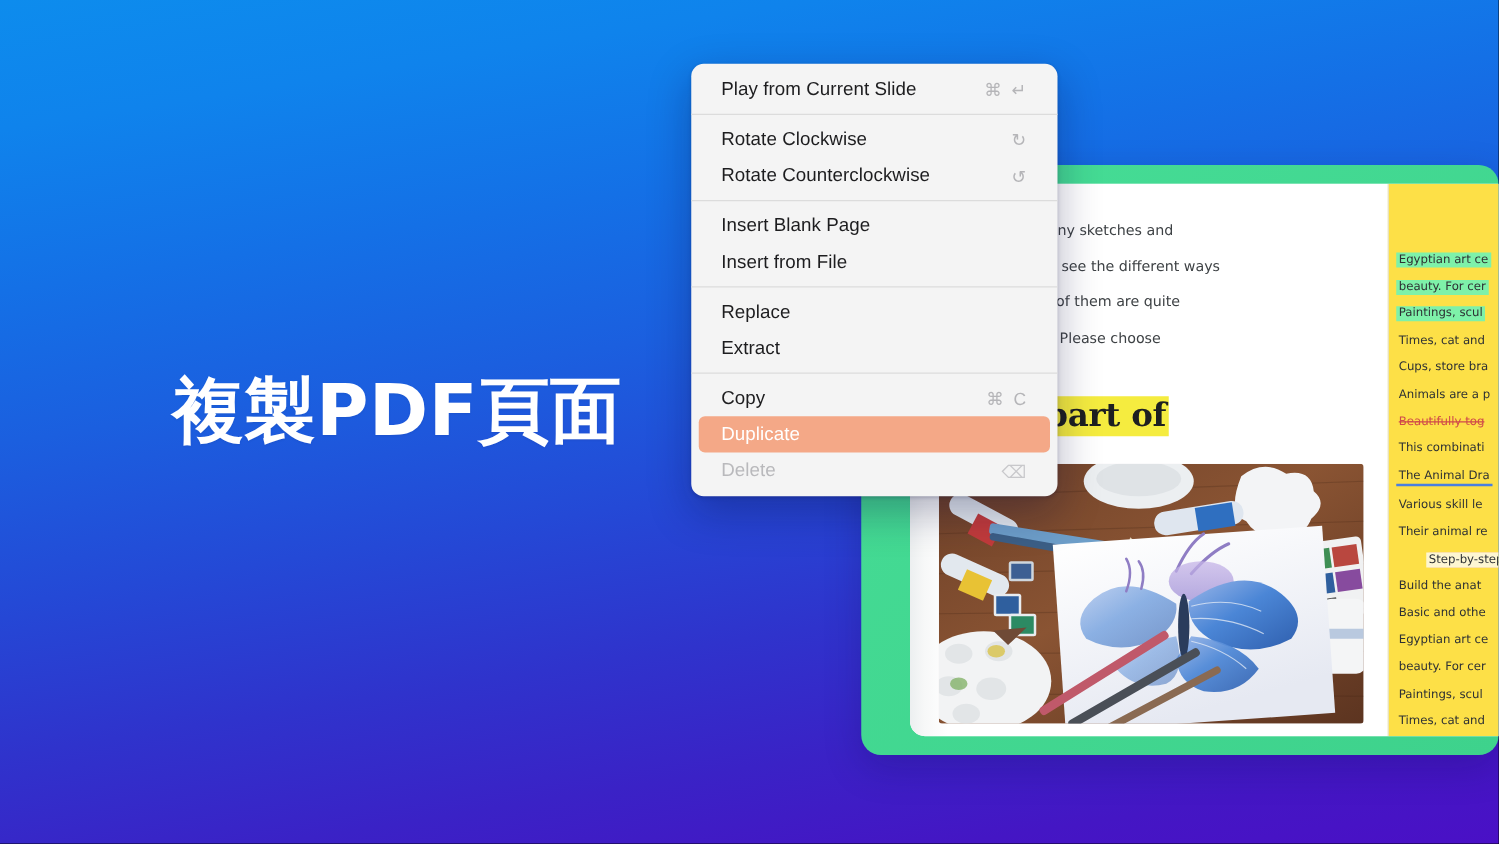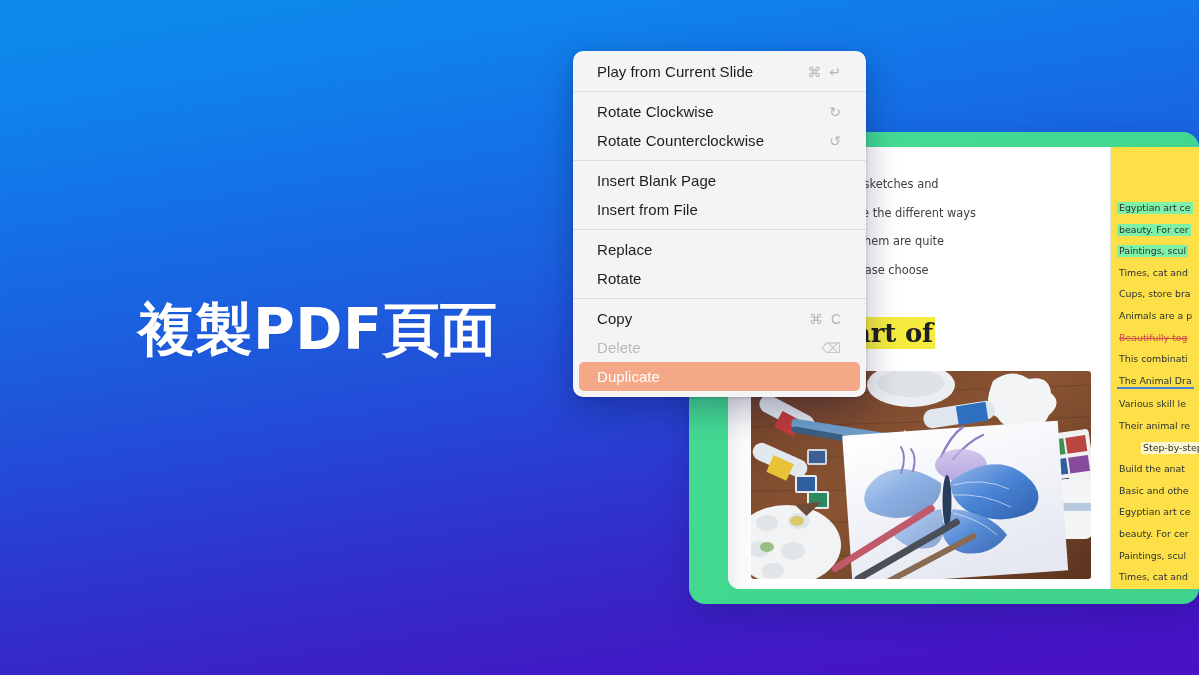--- a/index.html
+++ b/index.html
@@ -133,21 +133,20 @@
     position: absolute;
     left: 553px;
     top: 51px;
     width: 293px;
     background: #f4f4f4;
     border-radius: 10px;
     box-shadow: 0 12px 34px rgba(10, 10, 60, 0.30),
                 0 1px 3px rgba(10, 10, 60, 0.18);
     padding: 6px 0 6px 0;
     box-sizing: border-box;
-    margin-left: 20px;
   }
   .menu-item {
     position: relative;
     height: 29px;
     display: flex;
     align-items: center;
     padding: 0 17px 0 18px;
     box-sizing: border-box;
     margin: 0 6px;
     border-radius: 5px;
@@ -388,35 +387,35 @@
       <span class="accel"></span>
     </div>
 
     <div class="menu-sep"></div>
 
     <div class="menu-item">
       <span class="label">Replace</span>
       <span class="accel"></span>
     </div>
     <div class="menu-item">
-      <span class="label">Rotate</span>
+      <span class="label">Extract</span>
       <span class="accel"></span>
     </div>
 
     <div class="menu-sep"></div>
 
     <div class="menu-item">
       <span class="label">Copy</span>
       <span class="accel">⌘ C</span>
+    </div>
+    <div class="menu-item selected">
+      <span class="label">Duplicate</span>
+      <span class="accel"></span>
     </div>
     <div class="menu-item disabled">
       <span class="label">Delete</span>
       <span class="accel">⌫</span>
     </div>
-    <div class="menu-item selected">
-      <span class="label">Duplicate</span>
-      <span class="accel"></span>
-    </div>
   </div>
 
   <div class="headline">複製PDF頁面</div>
 
 </div>
 
 </body></html>

